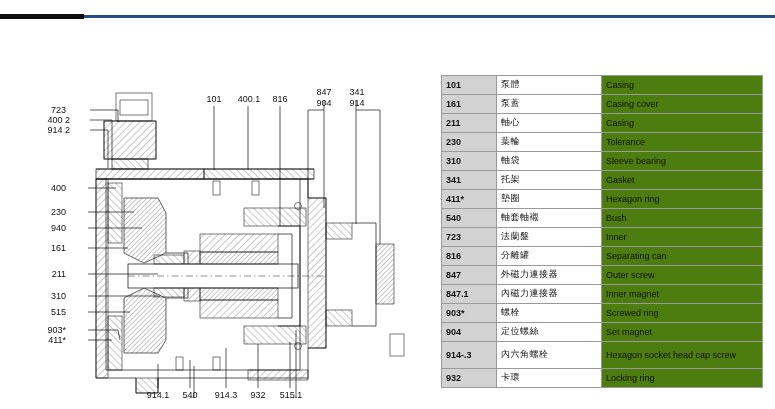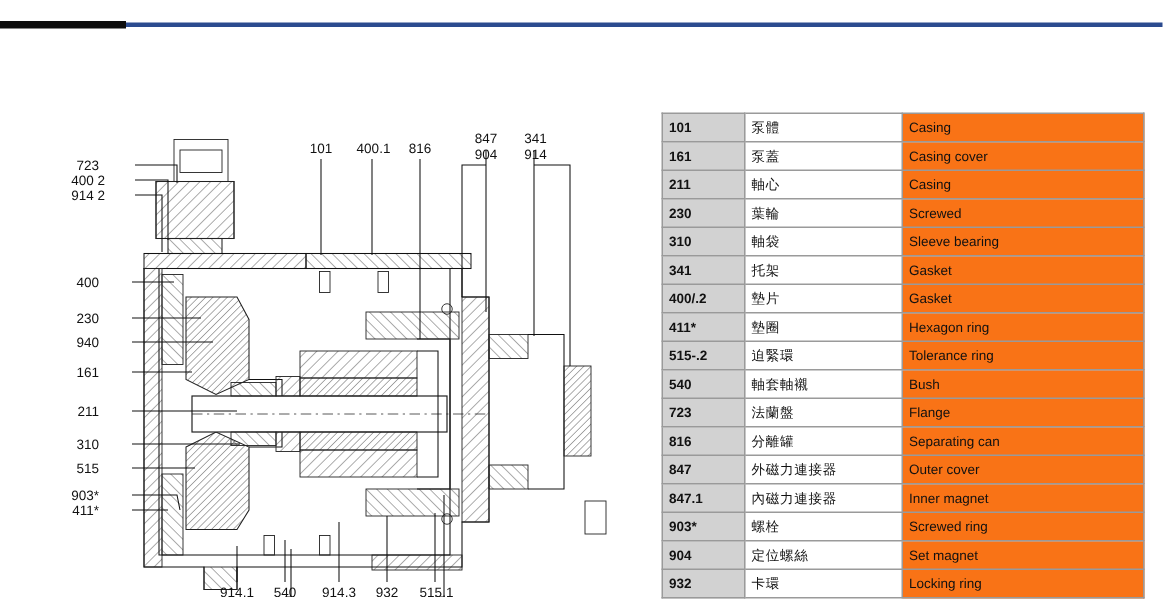--- a/index.html
+++ b/index.html
@@ -75,26 +75,26 @@
     width: 46px;
     background: #d2d2d2;
     font-weight: bold;
     font-size: 9.5px;
     text-align: left;
     padding-left: 5px;
   }
   td.col-cn {
     width: 96px;
     background: #ffffff;
-    font-family: Liberation Sans, sans-serif;
+    font-family: Liberation Mono, monospace;
     font-size: 9.5px;
     letter-spacing: 0.5px;
   }
   td.col-en {
-    background: #f97316;
+    background: #4d7c0f;
     font-size: 9px;
   }
   tr.tall td { height: 22px; }
 
   
   text {
     font-family: "Liberation Sans", sans-serif;
     font-size: 9px;
     fill: #111;
   }
@@ -292,82 +292,77 @@
           <td class="col-en">Casing cover</td>
         </tr>
         <tr>
           <td class="col-code">211</td>
           <td class="col-cn">軸心</td>
           <td class="col-en">Casing</td>
         </tr>
         <tr>
           <td class="col-code">230</td>
           <td class="col-cn">葉輪</td>
-          <td class="col-en">Screwed</td>
+          <td class="col-en">Tolerance</td>
         </tr>
         <tr>
           <td class="col-code">310</td>
           <td class="col-cn">軸袋</td>
           <td class="col-en">Sleeve bearing</td>
         </tr>
         <tr>
           <td class="col-code">341</td>
           <td class="col-cn">托架</td>
           <td class="col-en">Gasket</td>
         </tr>
         <tr>
-          <td class="col-code">400/.2</td>
-          <td class="col-cn">墊片</td>
-          <td class="col-en">Gasket</td>
-        </tr>
-        <tr>
           <td class="col-code">411*</td>
           <td class="col-cn">墊圈</td>
           <td class="col-en">Hexagon ring</td>
         </tr>
         <tr>
-          <td class="col-code">515-.2</td>
-          <td class="col-cn">迫緊環</td>
-          <td class="col-en">Tolerance ring</td>
-        </tr>
-        <tr>
           <td class="col-code">540</td>
           <td class="col-cn">軸套軸襯</td>
           <td class="col-en">Bush</td>
         </tr>
         <tr>
           <td class="col-code">723</td>
           <td class="col-cn">法蘭盤</td>
-          <td class="col-en">Flange</td>
+          <td class="col-en">Inner</td>
         </tr>
         <tr>
           <td class="col-code">816</td>
           <td class="col-cn">分離罐</td>
           <td class="col-en">Separating can</td>
         </tr>
         <tr>
           <td class="col-code">847</td>
           <td class="col-cn">外磁力連接器</td>
-          <td class="col-en">Outer cover</td>
+          <td class="col-en">Outer screw</td>
         </tr>
         <tr>
           <td class="col-code">847.1</td>
           <td class="col-cn">內磁力連接器</td>
           <td class="col-en">Inner magnet</td>
         </tr>
         <tr>
           <td class="col-code">903*</td>
           <td class="col-cn">螺栓</td>
           <td class="col-en">Screwed ring</td>
         </tr>
         <tr>
           <td class="col-code">904</td>
           <td class="col-cn">定位螺絲</td>
           <td class="col-en">Set magnet</td>
         </tr>
+        <tr class="tall">
+          <td class="col-code">914-.3</td>
+          <td class="col-cn">內六角螺栓</td>
+          <td class="col-en">Hexagon socket head cap screw</td>
+        </tr>
         <tr>
           <td class="col-code">932</td>
           <td class="col-cn">卡環</td>
           <td class="col-en">Locking ring</td>
         </tr>
 
       </tbody>
     </table>
 
   </div>

